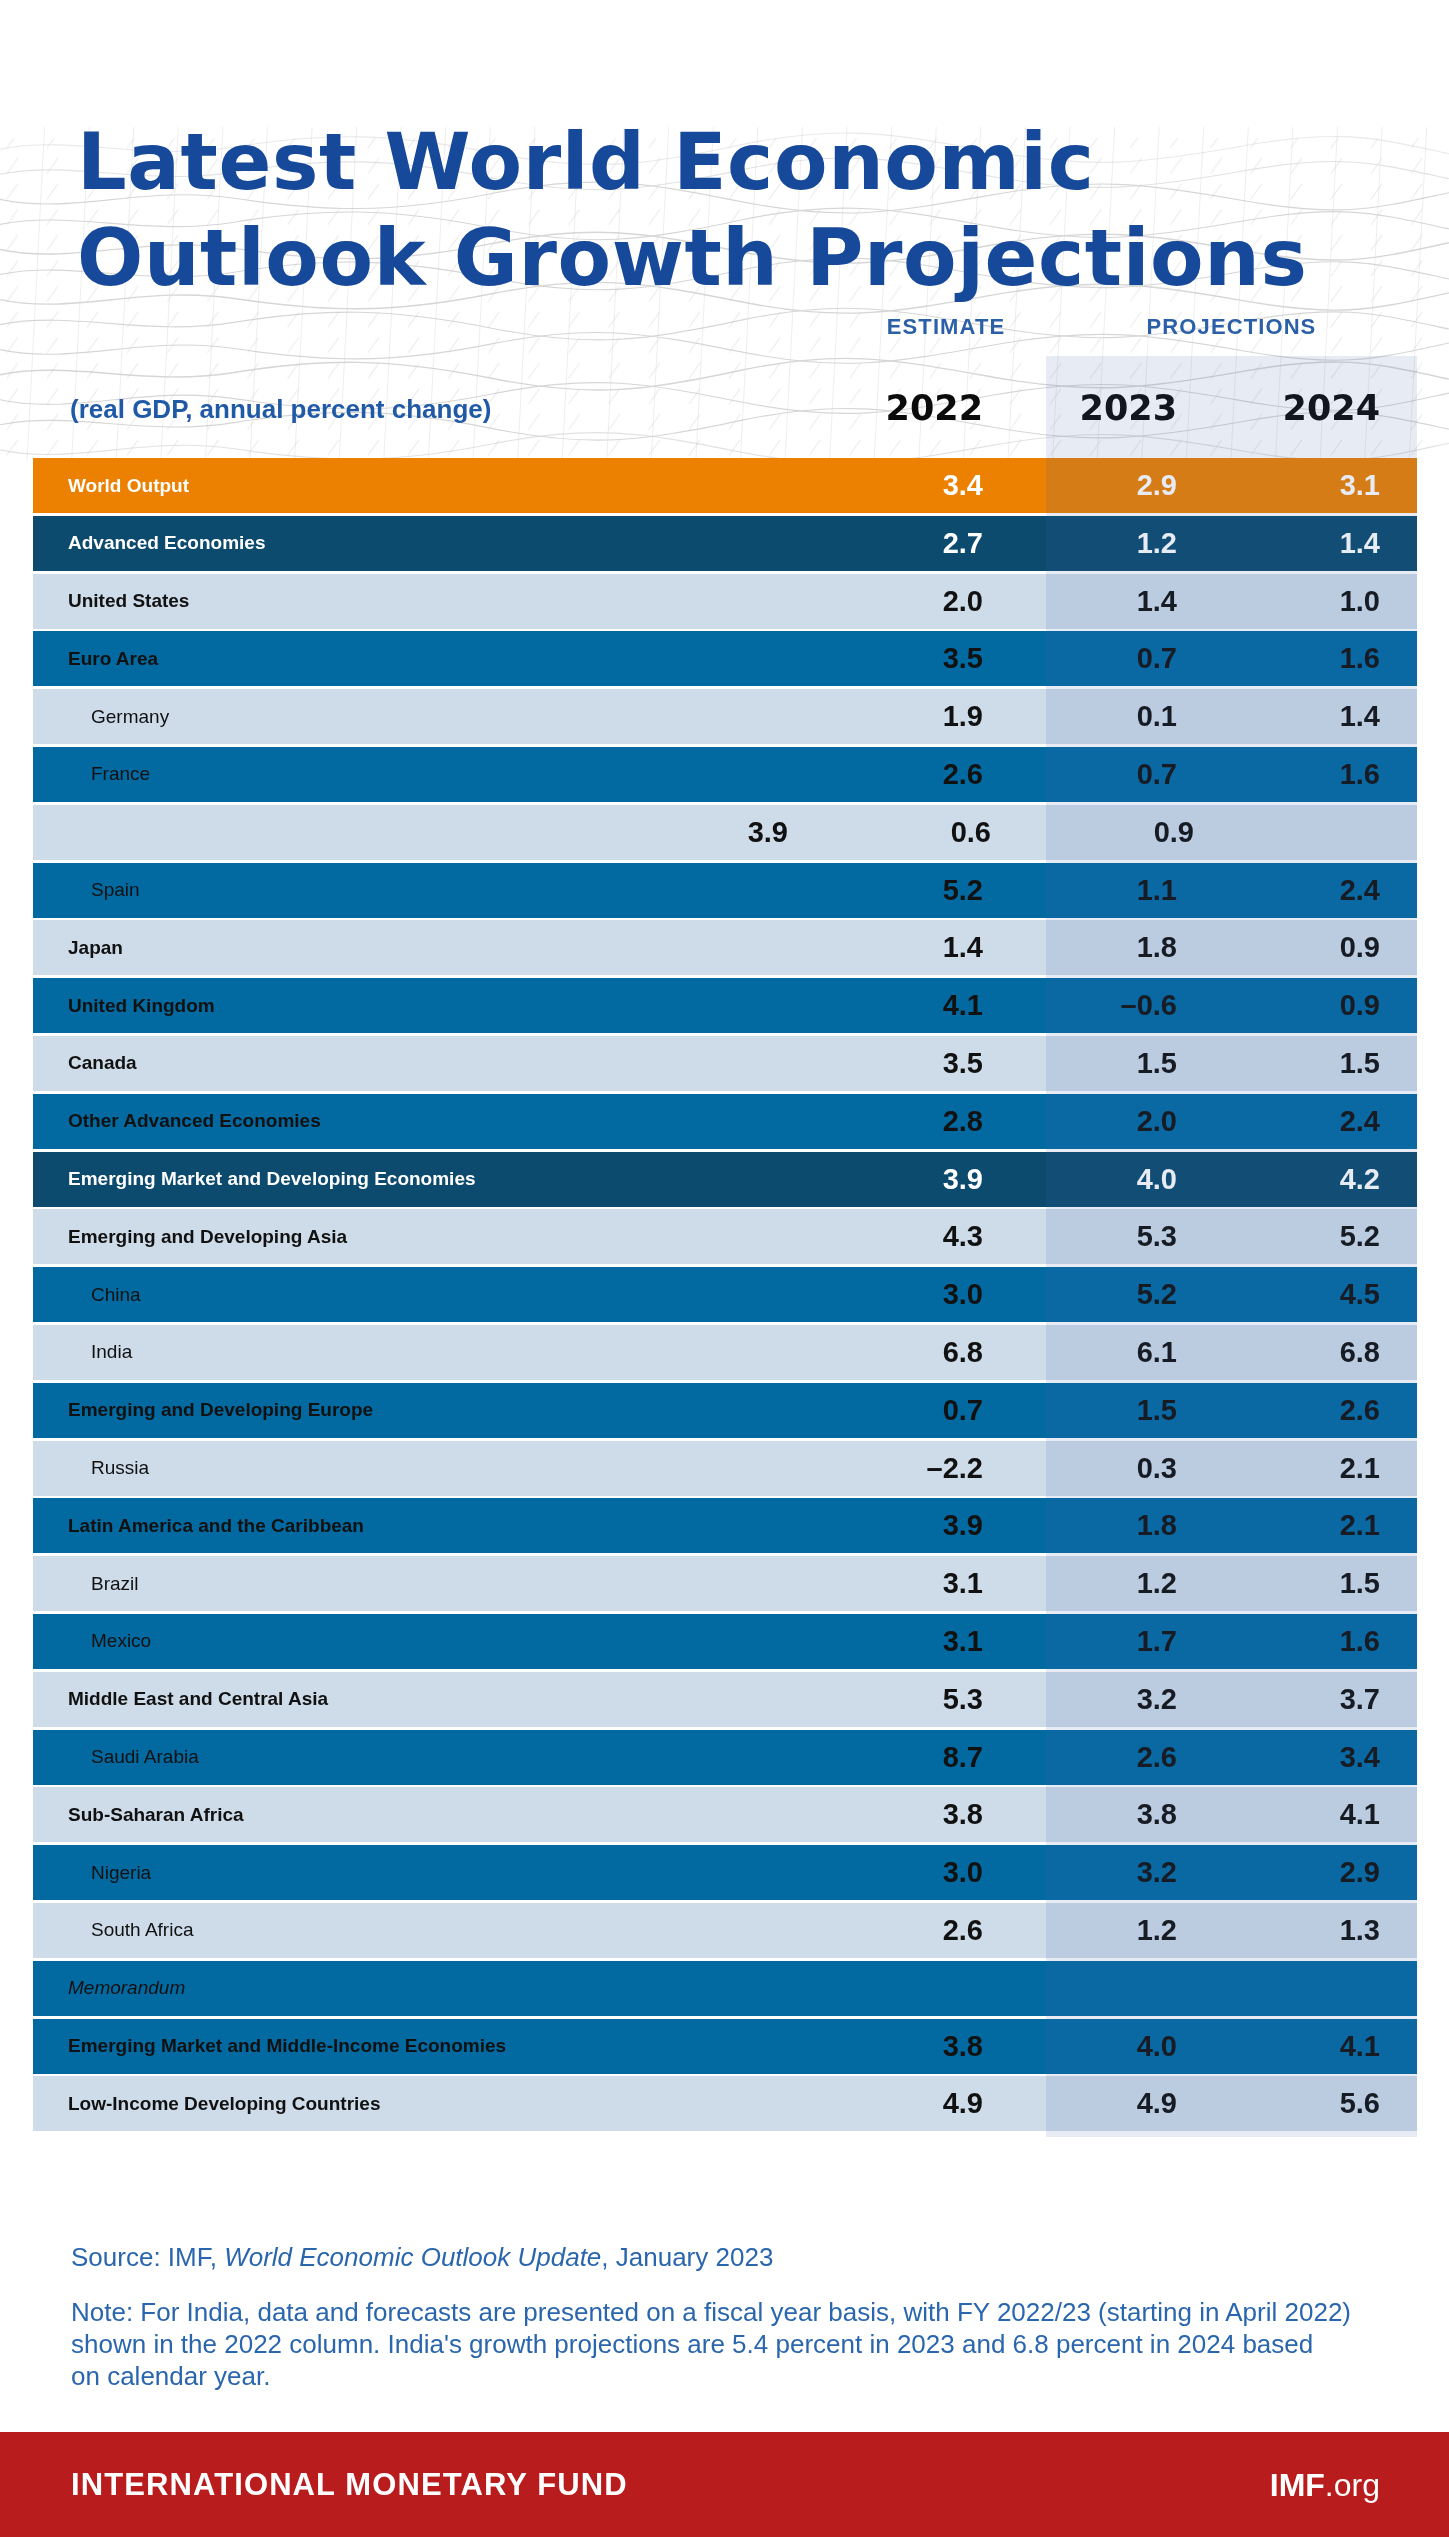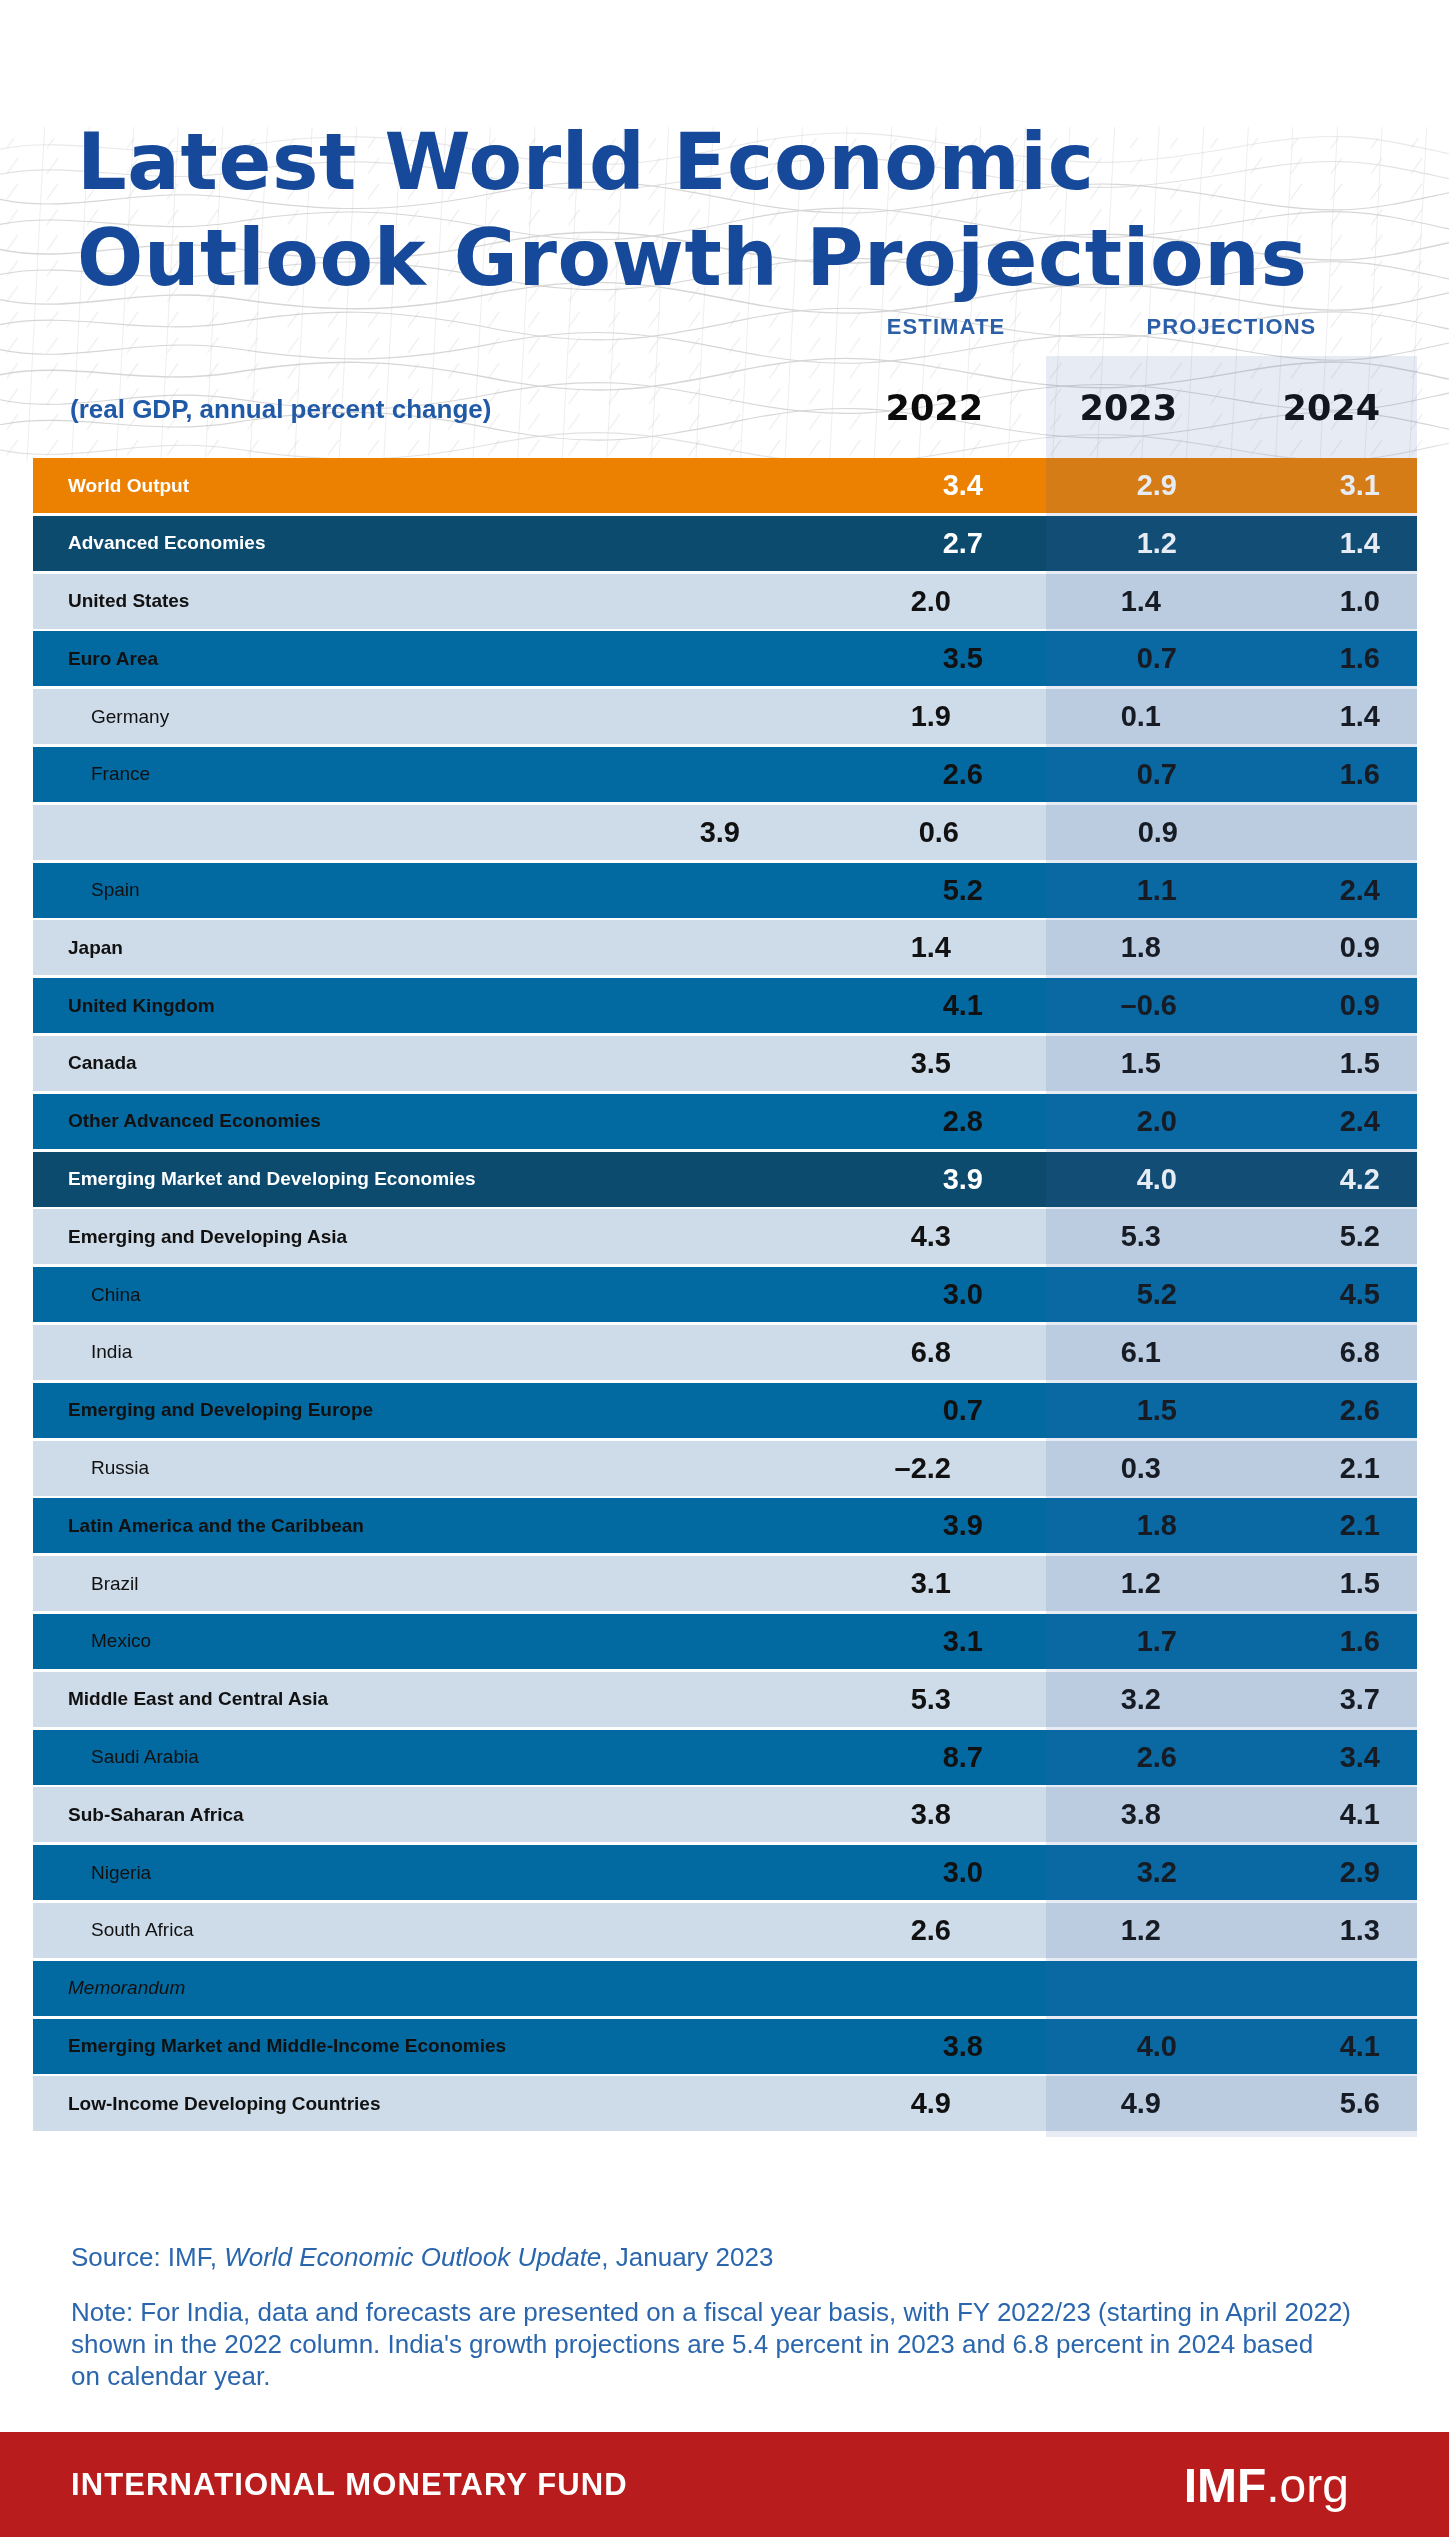--- a/index.html
+++ b/index.html
@@ -31,21 +31,21 @@
   .c2022{padding-right:62px;}
   .c2023{padding-right:54px;}
   .c2024{padding-right:37px;}
 
   
   #table{position:absolute;left:33px;top:458px;width:1384px;z-index:2;}
   .row{display:grid;grid-template-columns:1fr 195px 186px 186px;
        height:55px;margin-bottom:2.8px;align-items:center;}
   .row.orange{background:#EC8000;}
   .row.blue{background:#0c4a6e;}
-  .row.light{background:#CEDCEA;gap:16px;}
+  .row.light{background:#CEDCEA;}
   .row.white{background:#0369a1;}
   .cell{white-space:nowrap;}
   .label{font-size:19px;font-weight:700;padding-left:35px;color:#111;}
   .row.member .label{font-weight:400;padding-left:58px;}
   .row.memo .label{font-weight:400;font-style:italic;}
   .val{font-size:29px;font-weight:700;color:#111;text-align:right;}
   .row.orange .label,.row.orange .val,
   .row.blue .label,.row.blue .val{color:#ffffff;}
 
   
@@ -57,21 +57,21 @@
           font-size:26px;color:#2A66AD;}
   #source .it{font-style:italic;}
   #note{position:absolute;left:71px;top:2296px;width:1349px;z-index:4;
         font-size:26px;line-height:32px;color:#2A66AD;white-space:pre-line;}
 
   
   #footer{position:absolute;left:0;bottom:0;width:1449px;height:106px;
           background:#b91c1c;z-index:4;display:flex;align-items:center;
           justify-content:space-between;color:#fff;}
   #footer .org{margin-left:71px;font-size:31px;font-weight:700;letter-spacing:1.1px;}
-  #footer .site{margin-right:100px;font-size:48px;}
+  #footer .site{margin-right:69px;font-size:32px;}
   #footer .site .b{font-weight:700;}
   #footer .site .r{font-weight:400;}
 </style>
 </head>
 <body>
 
 <svg id="mesh" viewBox="0 0 2600 600" preserveAspectRatio="none" aria-hidden="true">
   <defs>
     <pattern id="ticks" width="72" height="46" patternUnits="userSpaceOnUse">
       <line x1="12" y1="38" x2="32" y2="10" stroke="#d3d3d3" stroke-width="2"></line>

